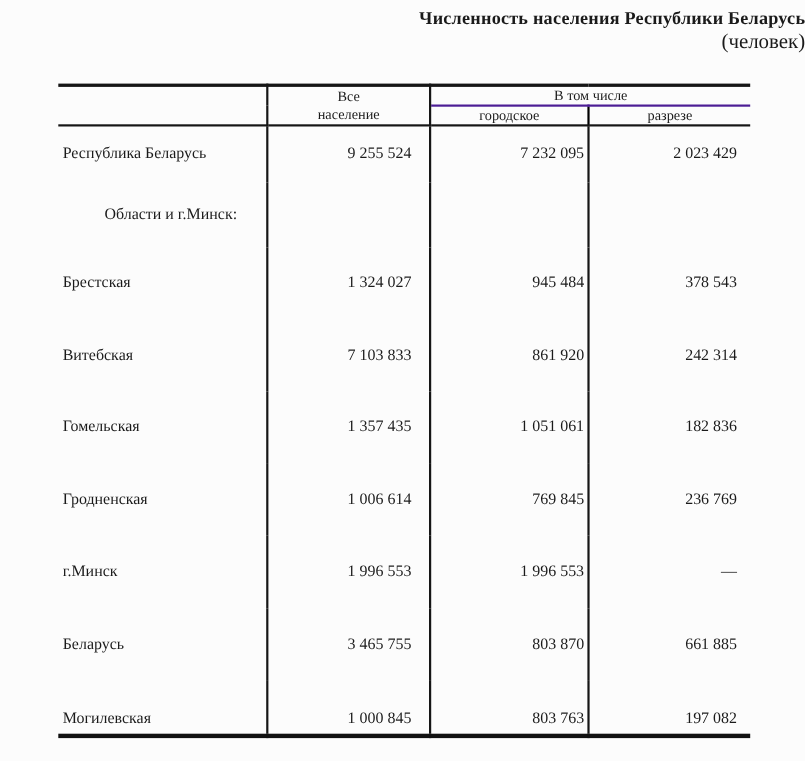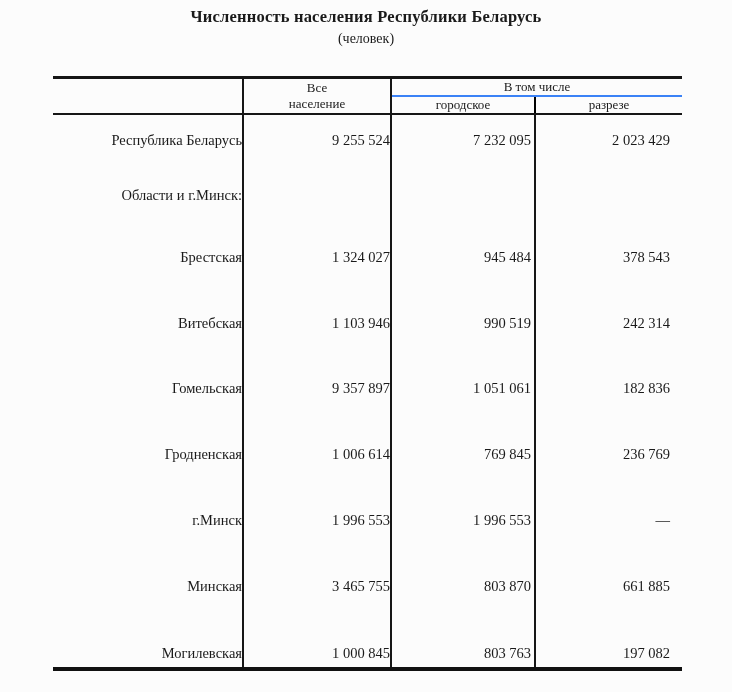--- a/index.html
+++ b/index.html
@@ -15,31 +15,31 @@
     position: relative;
     width: 732px;
     height: 692px;
     background: #fcfcfc;
     font-family: "Liberation Serif", "DejaVu Serif", serif;
     color: #1a1a1a;
     overflow: hidden;
   }
   .title-block {
     padding-top: 6px;
-    text-align: center;
+    text-align: right;
   }
   .title-line {
     font-size: 16.5px;
     font-weight: bold;
     line-height: 21px;
     letter-spacing: 0.2px;
   }
   .unit-line {
     margin-top: 3px;
-    font-size: 14px;
+    font-size: 19px;
     line-height: 18px;
     font-weight: normal;
   }
   table.pop-table {
     position: absolute;
     top: 76px;
     left: 53px;
     width: 629px;
     border-collapse: collapse;
     table-layout: fixed;
@@ -55,39 +55,39 @@
   .pop-table th {
     font-weight: normal;
     font-size: 13px;
     padding: 0;
     text-align: center;
     vertical-align: middle;
     line-height: 16px;
   }
   th.blank-cell  { border-right: 2px solid #161616; border-bottom: 2px solid #161616; }
   th.total-cell  { border-right: 2px solid #161616; border-bottom: 2px solid #161616; }
-  th.group-cell  { border-bottom: 2px solid #3b82f6; }
+  th.group-cell  { border-bottom: 2px solid #4c1d95; }
   th.urban-cell  { border-right: 2px solid #000000; border-bottom: 2px solid #161616; }
   th.rural-cell  { border-bottom: 2px solid #161616; }
 
   .pop-table td {
     padding: 0;
     font-size: 14.5px;
     vertical-align: middle;
     line-height: 17px;
   }
   td.label-cell {
-    text-align: right;
+    text-align: left;
     padding-left: 4px;
     border-right: 2px solid #161616;
     margin-left: 22px;
   }
   td.label-cell.indent { padding-left: 42px; }
   td.num-cell { text-align: right; }
-  td.n1 { border-right: 2px solid #161616; text-align: right; }
+  td.n1 { padding-right: 16px; border-right: 2px solid #161616; text-align: right; }
   td.n2 { padding-right: 3px; border-right: 2px solid #161616; }
   td.n3 { padding-right: 12px; }
 
   tbody tr:nth-child(1) { height: 52px; }
   tbody tr:nth-child(2) { height: 59px; }
   tbody tr:nth-child(3) { height: 65px; }
   tbody tr:nth-child(4) { height: 66px; }
   tbody tr:nth-child(5) { height: 65px; }
   tbody tr:nth-child(6) { height: 66px; }
   tbody tr:nth-child(7) { height: 66px; }
@@ -143,44 +143,44 @@
         <td class="num-cell n3"></td>
       </tr>
       <tr>
         <td class="label-cell">Брестская</td>
         <td class="num-cell n1">1 324 027</td>
         <td class="num-cell n2">945 484</td>
         <td class="num-cell n3">378 543</td>
       </tr>
       <tr>
         <td class="label-cell">Витебская</td>
-        <td class="num-cell n1">1 103 946</td>
-        <td class="num-cell n2">990 519</td>
+        <td class="num-cell n1">7 103 833</td>
+        <td class="num-cell n2">861 920</td>
         <td class="num-cell n3">242 314</td>
       </tr>
       <tr>
         <td class="label-cell">Гомельская</td>
-        <td class="num-cell n1">9 357 897</td>
+        <td class="num-cell n1">1 357 435</td>
         <td class="num-cell n2">1 051 061</td>
         <td class="num-cell n3">182 836</td>
       </tr>
       <tr>
         <td class="label-cell">Гродненская</td>
         <td class="num-cell n1">1 006 614</td>
         <td class="num-cell n2">769 845</td>
         <td class="num-cell n3">236 769</td>
       </tr>
       <tr>
         <td class="label-cell">г.Минск</td>
         <td class="num-cell n1">1 996 553</td>
         <td class="num-cell n2">1 996 553</td>
         <td class="num-cell n3">—</td>
       </tr>
       <tr>
-        <td class="label-cell">Минская</td>
+        <td class="label-cell">Беларусь</td>
         <td class="num-cell n1">3 465 755</td>
         <td class="num-cell n2">803 870</td>
         <td class="num-cell n3">661 885</td>
       </tr>
       <tr>
         <td class="label-cell">Могилевская</td>
         <td class="num-cell n1">1 000 845</td>
         <td class="num-cell n2">803 763</td>
         <td class="num-cell n3">197 082</td>
       </tr>

